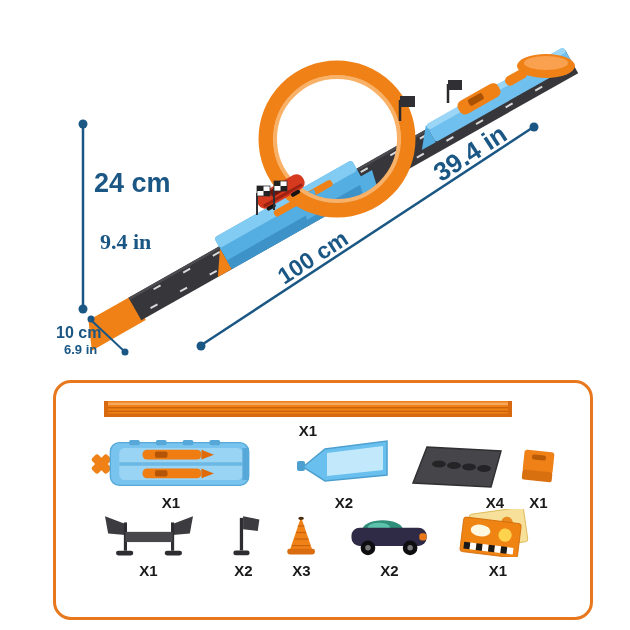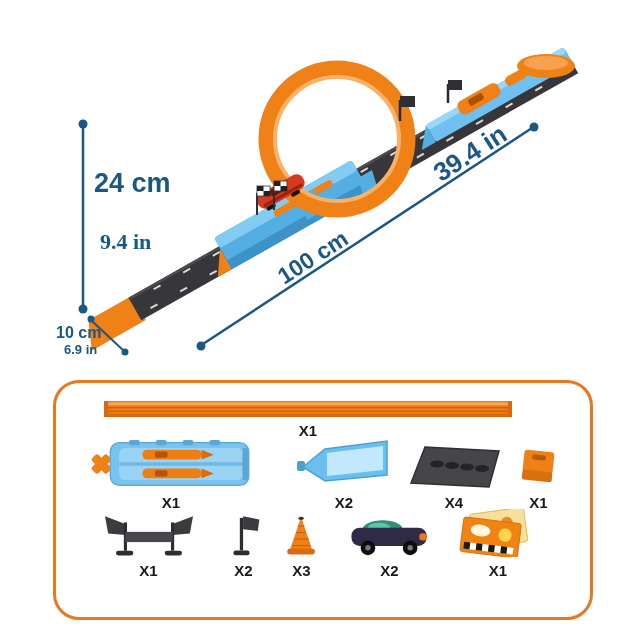--- a/index.html
+++ b/index.html
@@ -23,31 +23,31 @@
     left:406px; top:140px; width:112px; text-align:center;
     font-size:26px; transform:rotate(-33deg);
   }
   #l-cm {
     left:252px; top:246px; width:106px; text-align:center;
     font-size:23px; transform:rotate(-33deg);
   }
   
   .parts-box {
     position:absolute; left:45px; top:380px; width:540px; height:240px;
-    border:3px solid #e8781e; border-radius:26px; background:#fff;
+    border:3px solid #e8781e; border-radius:18px; background:#fff;
   }
   .part {
     position:absolute; display:flex; flex-direction:column;
     align-items:center; justify-content:flex-end;
   }
   .qty { font-size:15px; font-weight:700; color:#1a1a1a; margin-top:5px; }
   #p-strip     { left:30px;  top:12px;  width:444px; height:44px; }
   #p-launcher  { left:20px;  top:56px;  width:190px; height:72px; }
   #p-ramp      { left:238px; top:56px;  width:100px; height:72px; }
-  #p-segment   { left:348px; top:56px;  width:100px; height:72px; }
+  #p-segment   { left:348px; top:56px;  width:100px; height:72px;align-items:flex-end; }
   #p-connector { left:455px; top:56px;  width:55px;  height:72px; }
   #p-gate      { left:30px;  top:130px; width:125px; height:66px; }
   #p-flag      { left:165px; top:130px; width:45px;  height:66px; }
   #p-cone      { left:218px; top:130px; width:55px;  height:66px;justify-content:space-between; }
   #p-car       { left:286px; top:130px; width:95px;  height:66px; }
   #p-stickers  { left:392px; top:126px; width:100px; height:70px; }
 </style>
 </head>
 <body>
 

